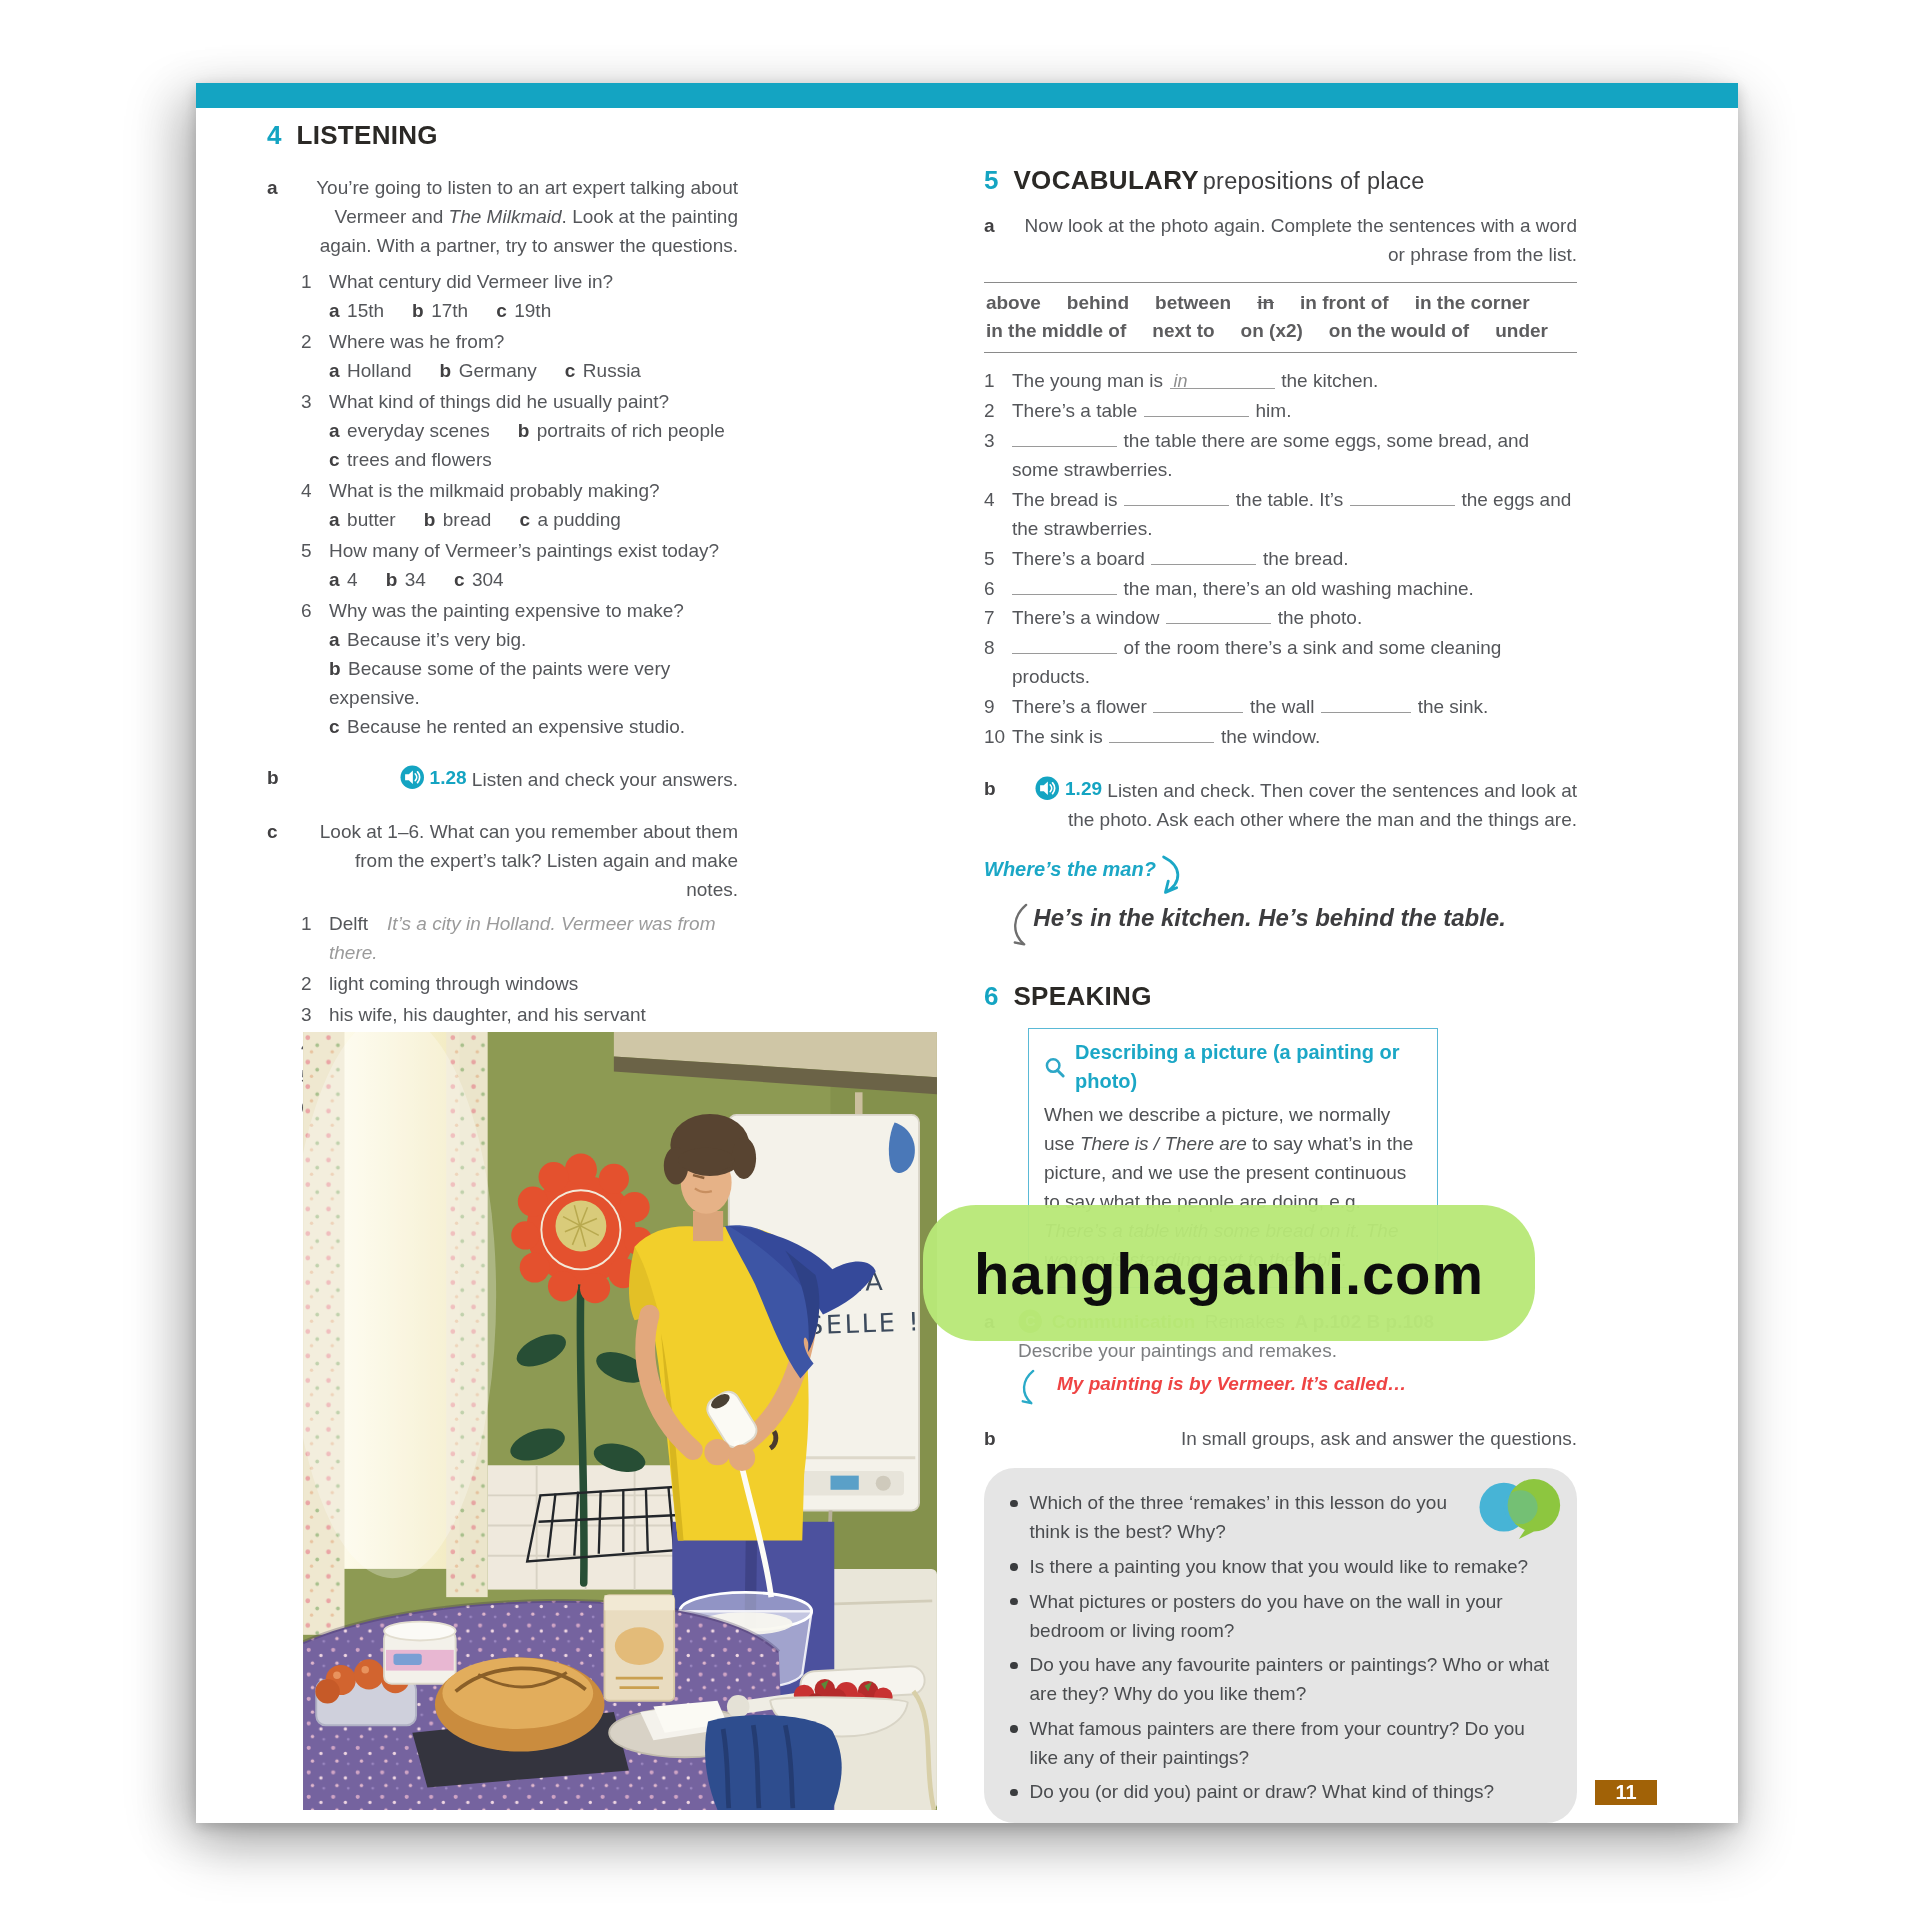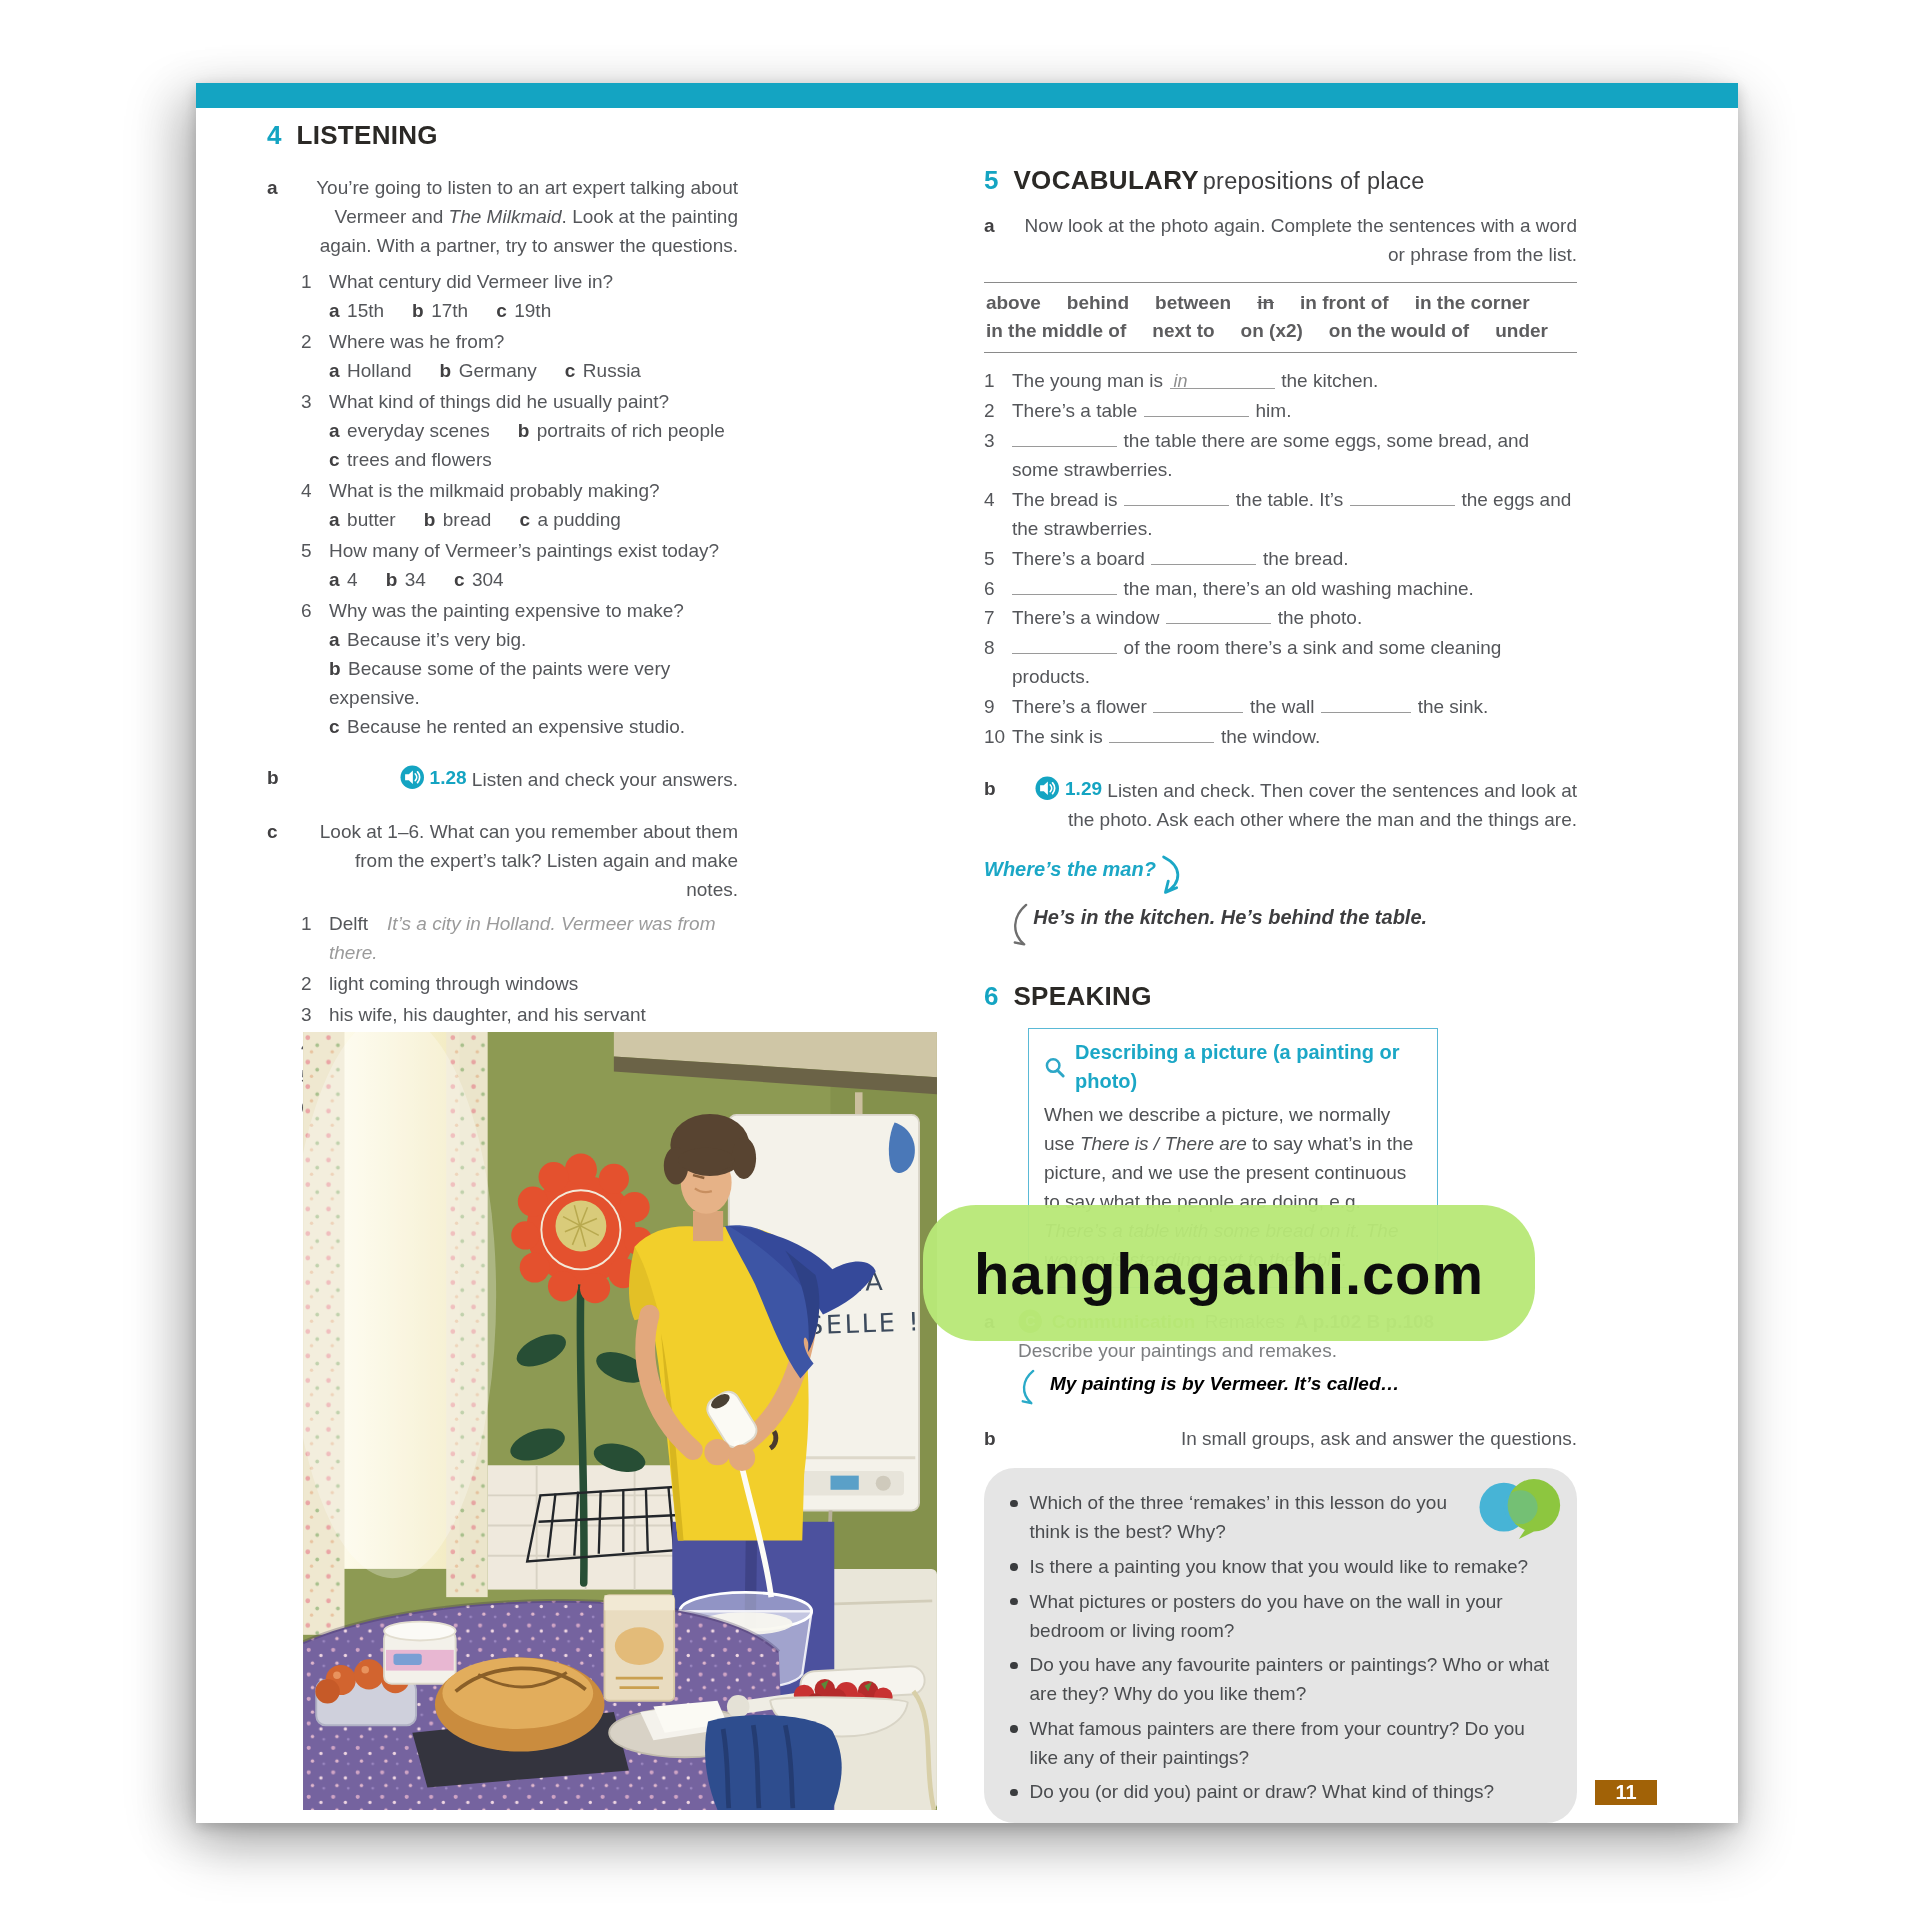--- a/index.html
+++ b/index.html
@@ -46,35 +46,35 @@
   .struck { text-decoration:line-through; }
 
   .vrows { margin-top:13px; }
   .vrow { display:flex; margin-top:0.9px; }
   .vnum { flex:0 0 28px; }
   .vtext { flex:1; }
   .blank { display:inline-block; width:105px; border-bottom:1.9px solid #9a9a9a; height:15px; margin:0 6.6px; vertical-align:baseline; line-height:13px; }
   .blank i { color:#8e8e8e; font-style:italic; padding-left:3.8px; font-size:18px; }
 
   .bubble-q { color:#1ba7c6; font-style:italic; font-weight:bold; font-size:20px; display:flex; align-items:flex-start; gap:1.9px; margin-top:21px; }
-  .bubble-a { color:#3d3d3f; font-style:italic; font-weight:600; font-size:20px; display:flex; align-items:flex-start; gap:3.8px; margin-top:5.6px; margin-left:24.5px; }
+  .bubble-a { color:#3d3d3f; font-style:italic; font-weight:600; font-size:24px; display:flex; align-items:flex-start; gap:3.8px; margin-top:5.6px; margin-left:24.5px; }
 
   
   .tipbox { border:1.9px solid #5ab9d6; margin-top:17px; margin-left:44px; width:410px; padding:9px 15px 13px 15px; background:#fff; }
   .tip-title { color:#1ba7c6; font-weight:bold; font-size:20px; display:flex; gap:9.4px; align-items:center; }
   .tip-text { margin-top:3.8px; color:#4f5154; }
 
   .comm { margin-top:19px; position:relative; }
   .comm-line { display:flex; align-items:center; gap:9.4px; }
   .comm-letter { font-weight:bold; color:#414042; width:24.5px; }
   .comm-label { color:#8dc63f; font-weight:bold; }
   .comm-topic { color:#7c7e80; }
   .comm-pages { color:#7c7e80; font-weight:bold; }
   .comm-line2 { margin-left:34px; color:#7c7e80; }
-  .comm-bubble { color:#000000; font-style:italic; font-weight:600; display:flex; gap:13px; margin-left:34px; margin-top:3.8px; }
+  .comm-bubble { color:#ef4444; font-style:italic; font-weight:600; display:flex; gap:20px; margin-left:34px; margin-top:3.8px; }
 
   .bluebox { background:#e5e5e5; border-radius:31px; margin-top:15px; padding:15px 21px 17px 24.5px; position:relative; }
   .bluebox ul { list-style:none; }
   .bluebox li { padding-left:21px; position:relative; color:#4a4c4f; margin-top:5.6px; }
   .bluebox li::before { content:""; position:absolute; left:1.9px; top:11.3px; width:7.5px; height:7.5px; border-radius:50%; background:#3a3c3e; }
   .deco { position:absolute; right:15px; top:11.3px; width:90px; height:60px; }
 
   
   .photo { position:absolute; left:107px; top:949px; width:634px; height:778px; overflow:hidden; }
   .photo svg { display:block; }

